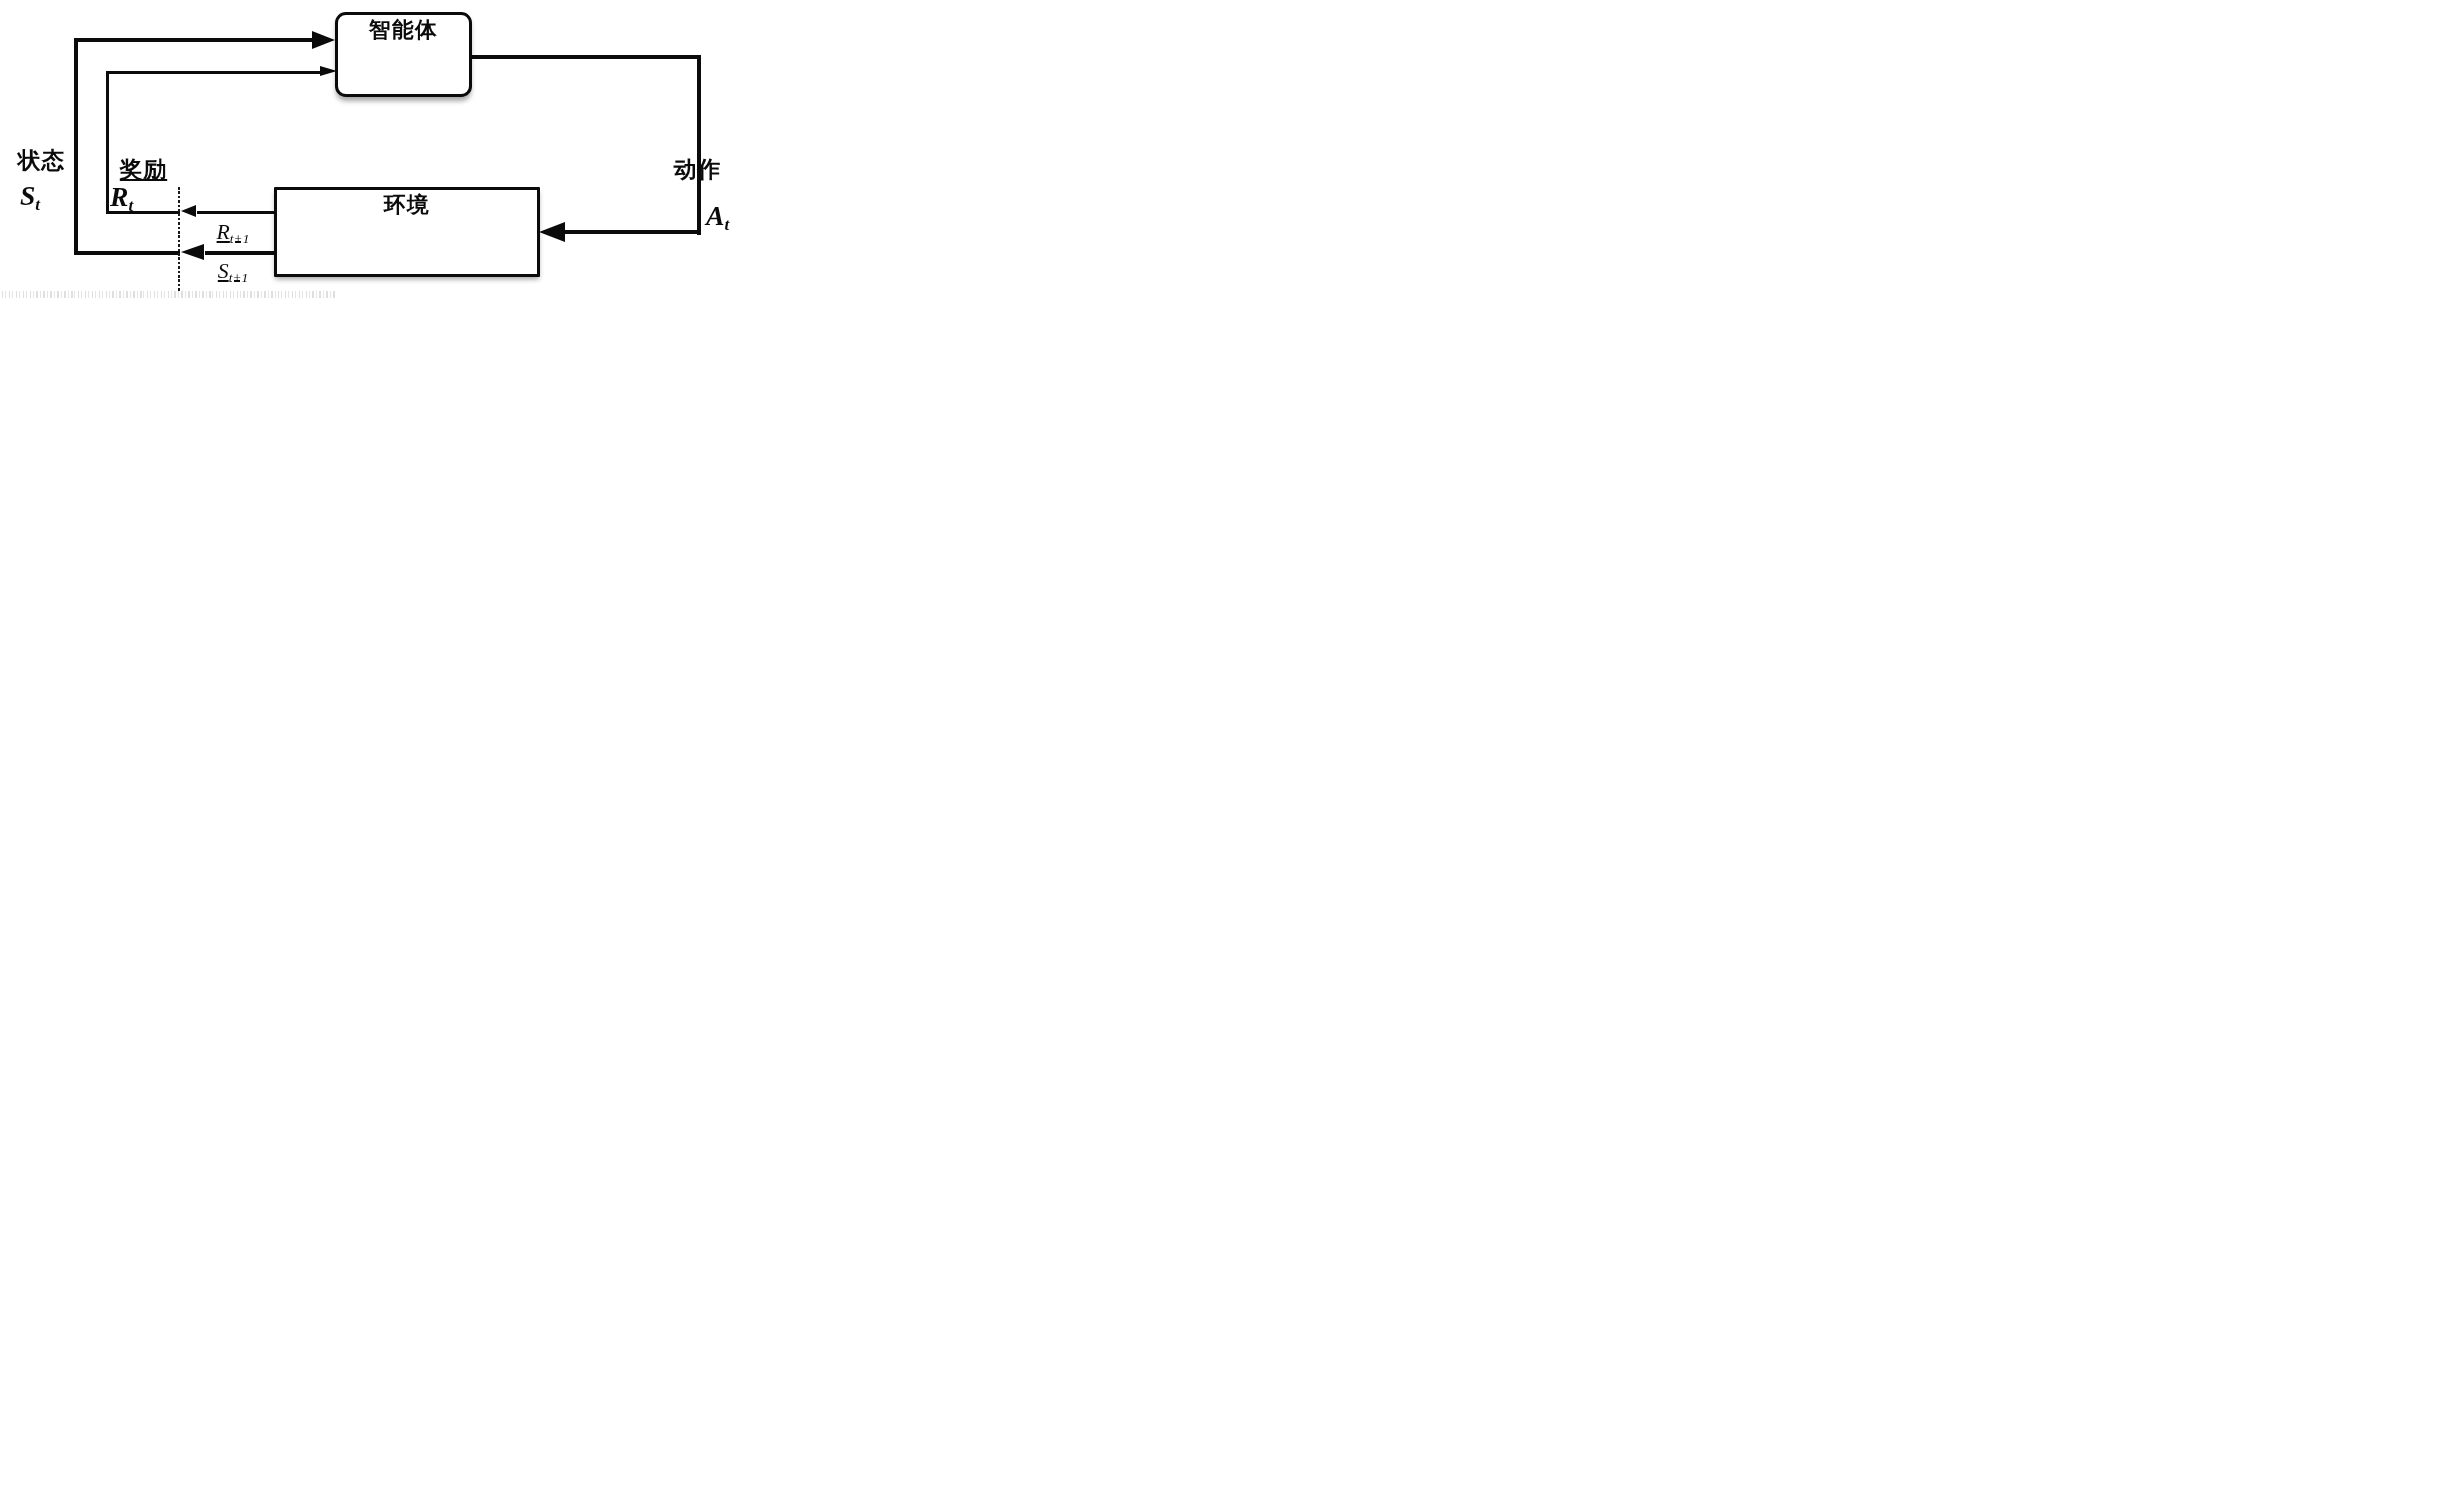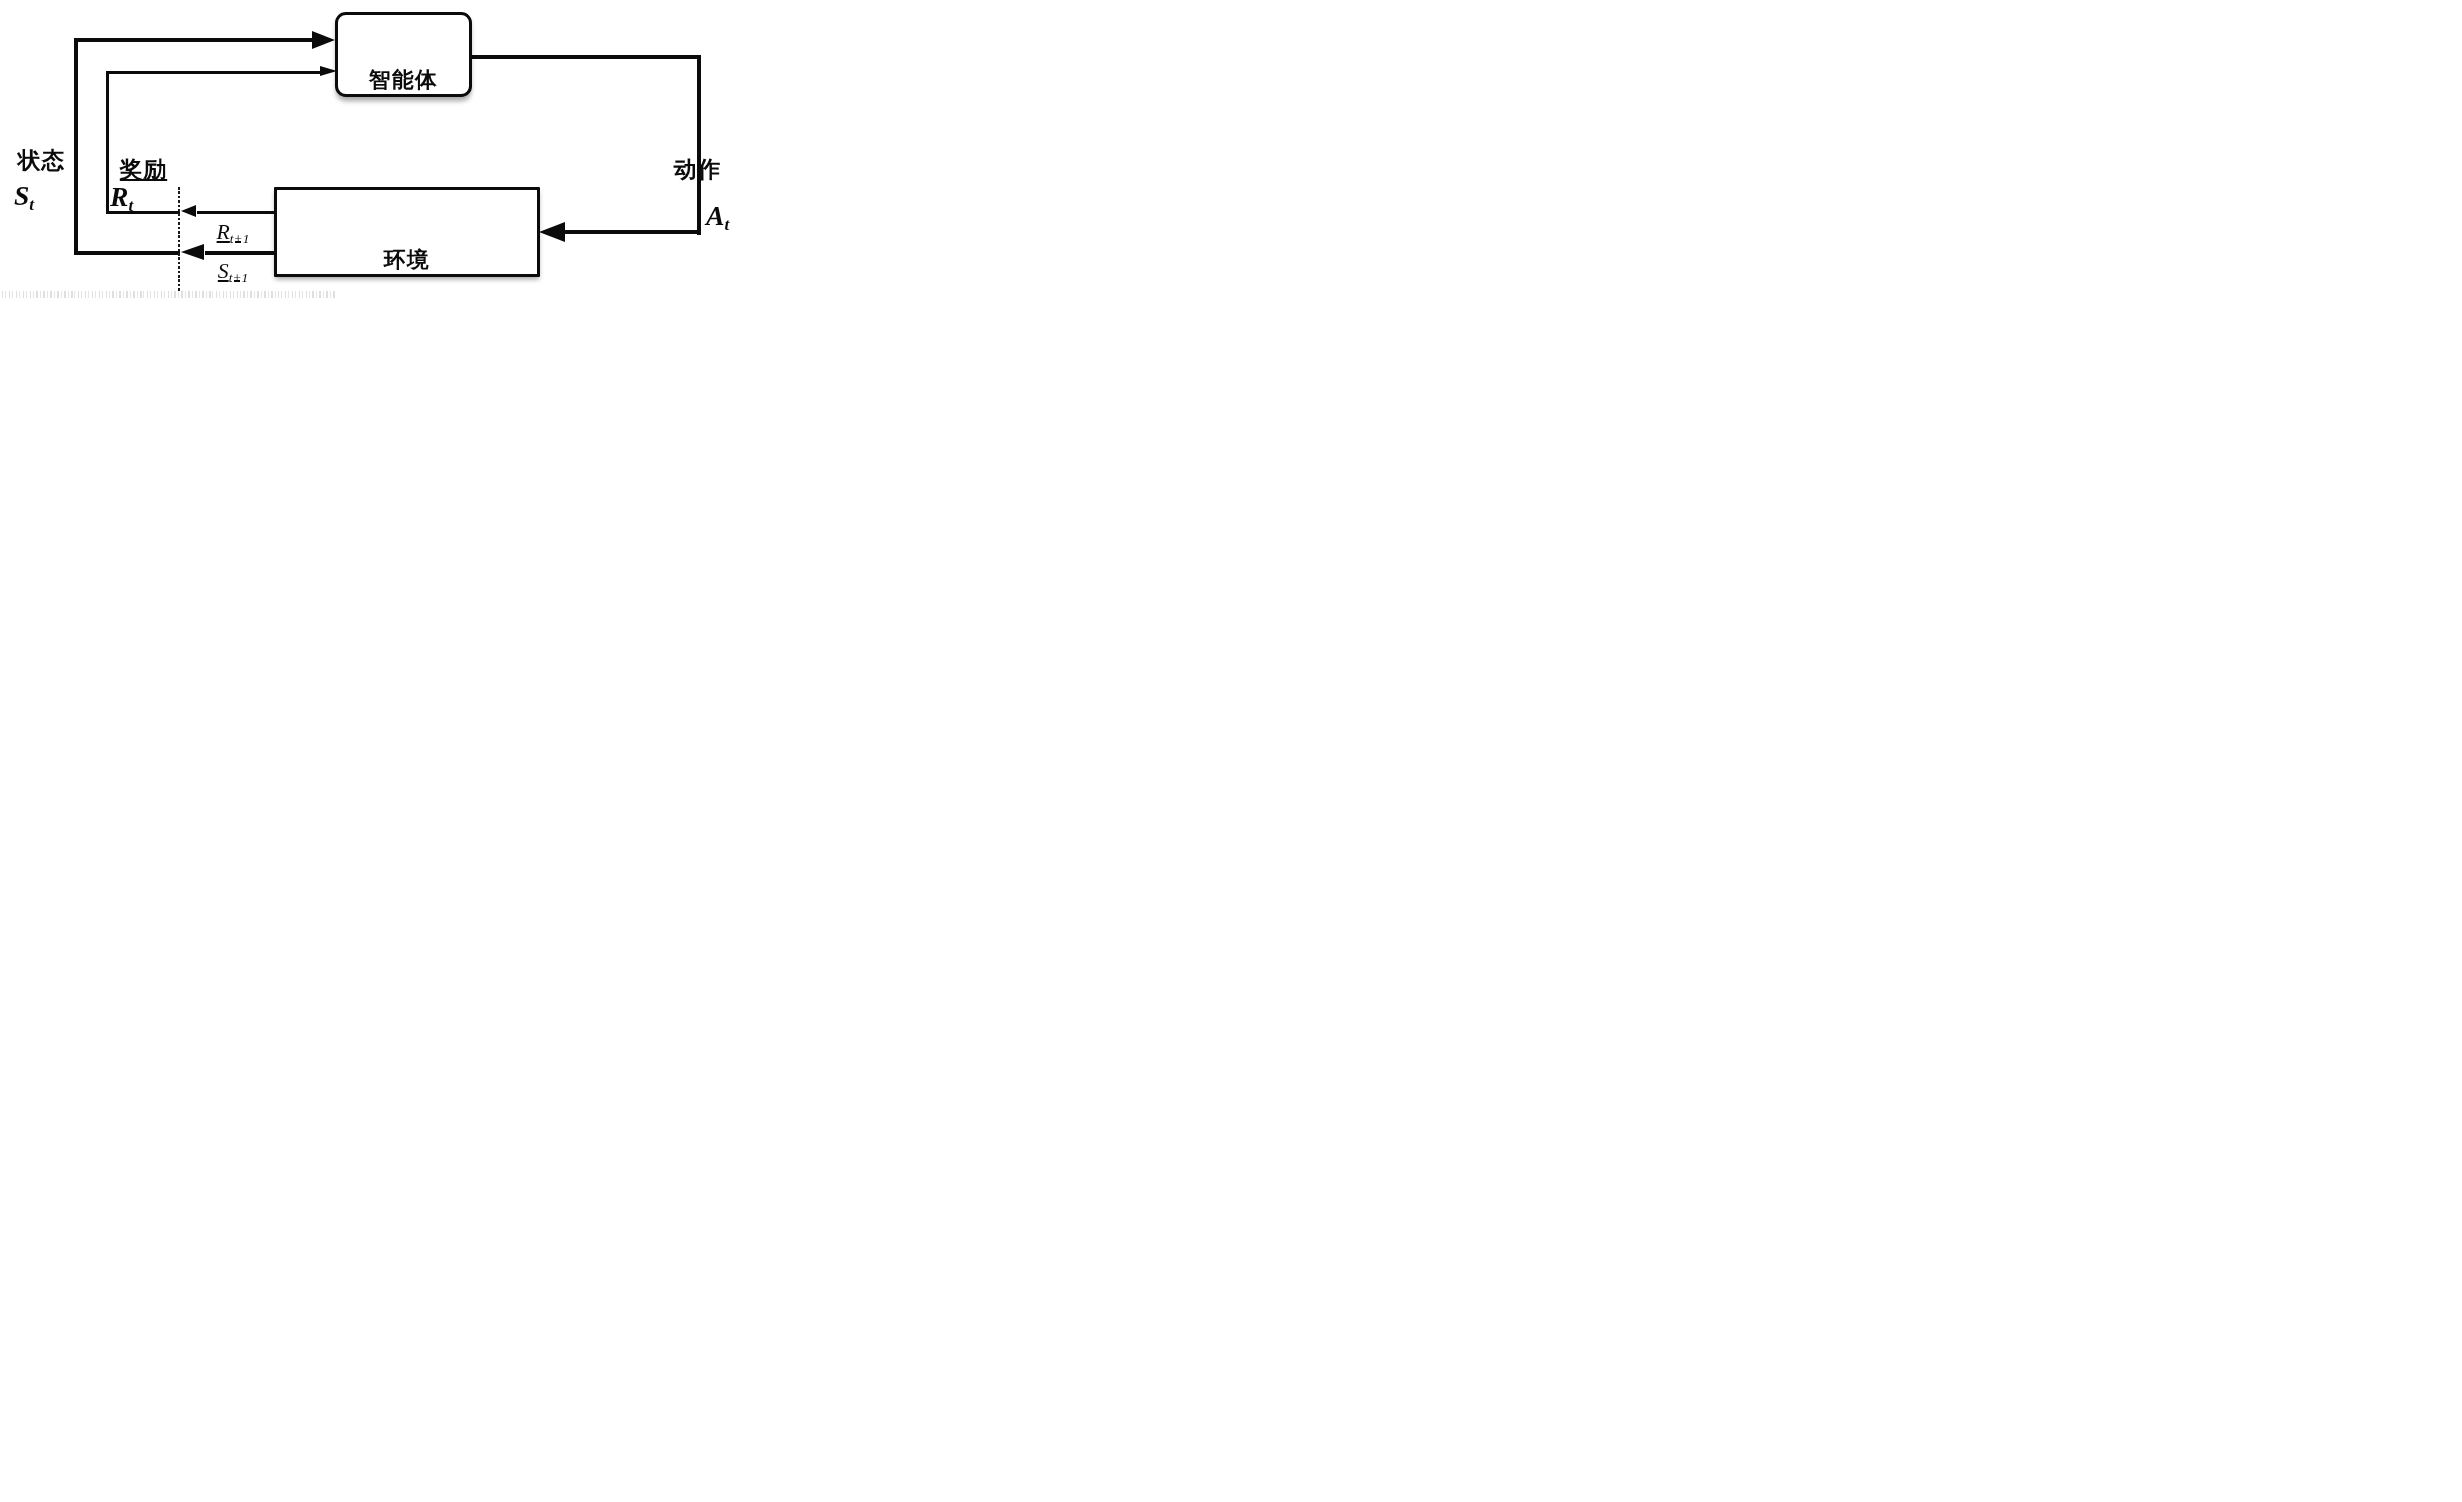--- a/index.html
+++ b/index.html
@@ -11,21 +11,21 @@
     color:#0b0b0b;
     overflow:hidden;
   }
   
   .node{
     position:absolute;
     background:#ffffff;
     border:3px solid #0b0b0b;
     border-radius:10.8px;
     box-shadow:0 4.4px 4.9px -1px rgba(0,0,0,0.35);
-    display:flex;align-items:flex-end;justify-content:center;
+    display:flex;align-items:flex-start;justify-content:center;
   }
   #agent-box{left:335px;top:11.8px;width:131px;height:79px;}
   #env-box{left:274px;top:187px;width:260px;height:84px;border-radius:1px;}
   .node .cjk{
     font-size:21.7px;font-weight:600;letter-spacing:1.5px;
   }
   
   .hline,.vline{position:absolute;background:#0b0b0b;}
   
   #s-top-line   {left:74px;top:38px;width:238px;height:3.9px;}
@@ -58,21 +58,21 @@
   
   .lbl{position:absolute;line-height:1.05;margin-top:40px;}
   .cjk-lbl{font-size:22.7px;font-weight:600;letter-spacing:1px;text-align:center;width:69px;}
   #state-label {left:6.9px; top:109px;}
   #reward-label{left:109px;top:118px;text-decoration:underline;}
   #action-label{left:663px;top:118px;}
   .sym{font-style:italic;}
   .sym i{font-style:italic;}
   .sym sub{font-size:0.62em;font-style:italic;vertical-align:-0.28em;letter-spacing:0;}
   .big-sym{font-size:27.6px;font-weight:bold;}
-  #state-symbol {left:14px;  top:142px;}
+  #state-symbol {left:20px;  top:142px;}
   #reward-symbol{left:110px; top:143px;}
   #action-symbol{left:706px;top:162px;}
   .mid-sym{font-size:21.7px;font-weight:500;text-align:center;width:74px;text-decoration:underline;}
   #next-reward-symbol{left:196px;top:181px;}
   #next-state-symbol {left:196px;top:220px;}
   
   #cutoff-caption-fragment{
     position:absolute;left:2px;top:291px;width:335px;height:6.9px;
     background:repeating-linear-gradient(90deg,#b9b9b9 0 1.5px,transparent 1.5px 3.4px,#c6c6c6 3.4px 4.4px,transparent 4.4px 6.9px);
     filter:blur(0.7px);

